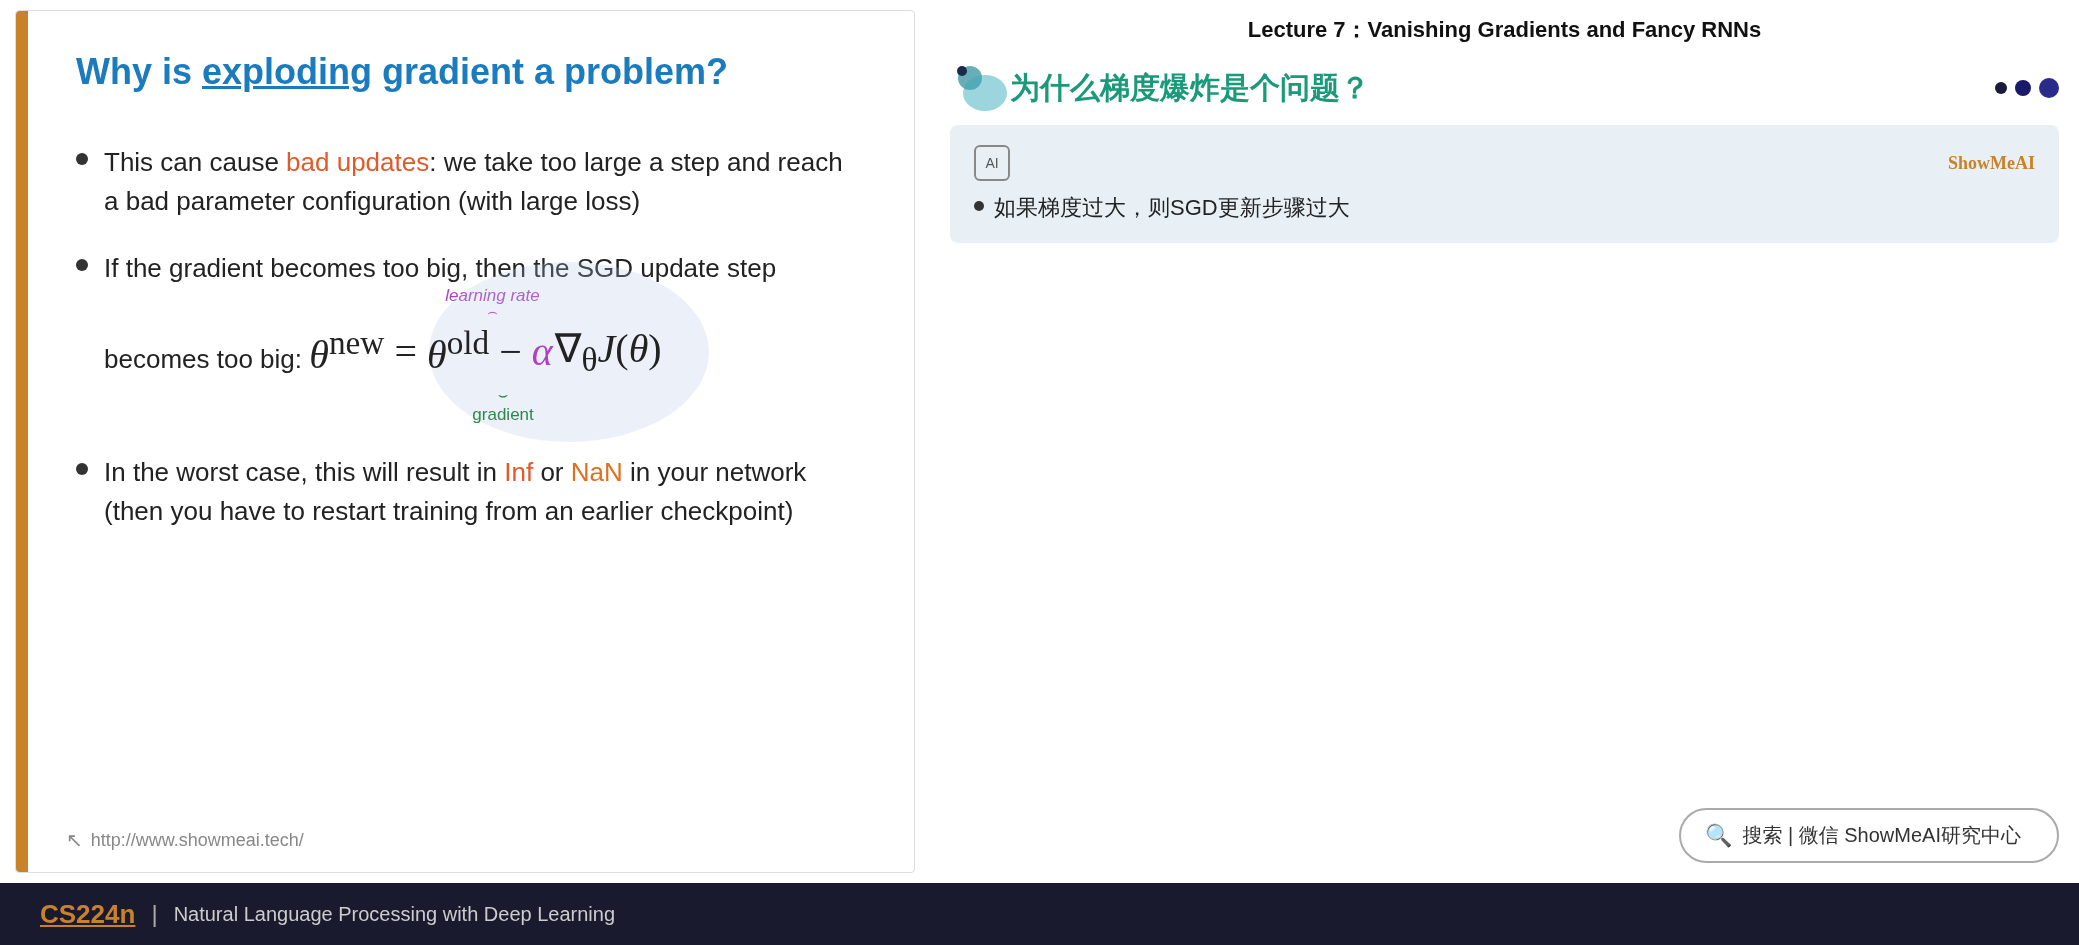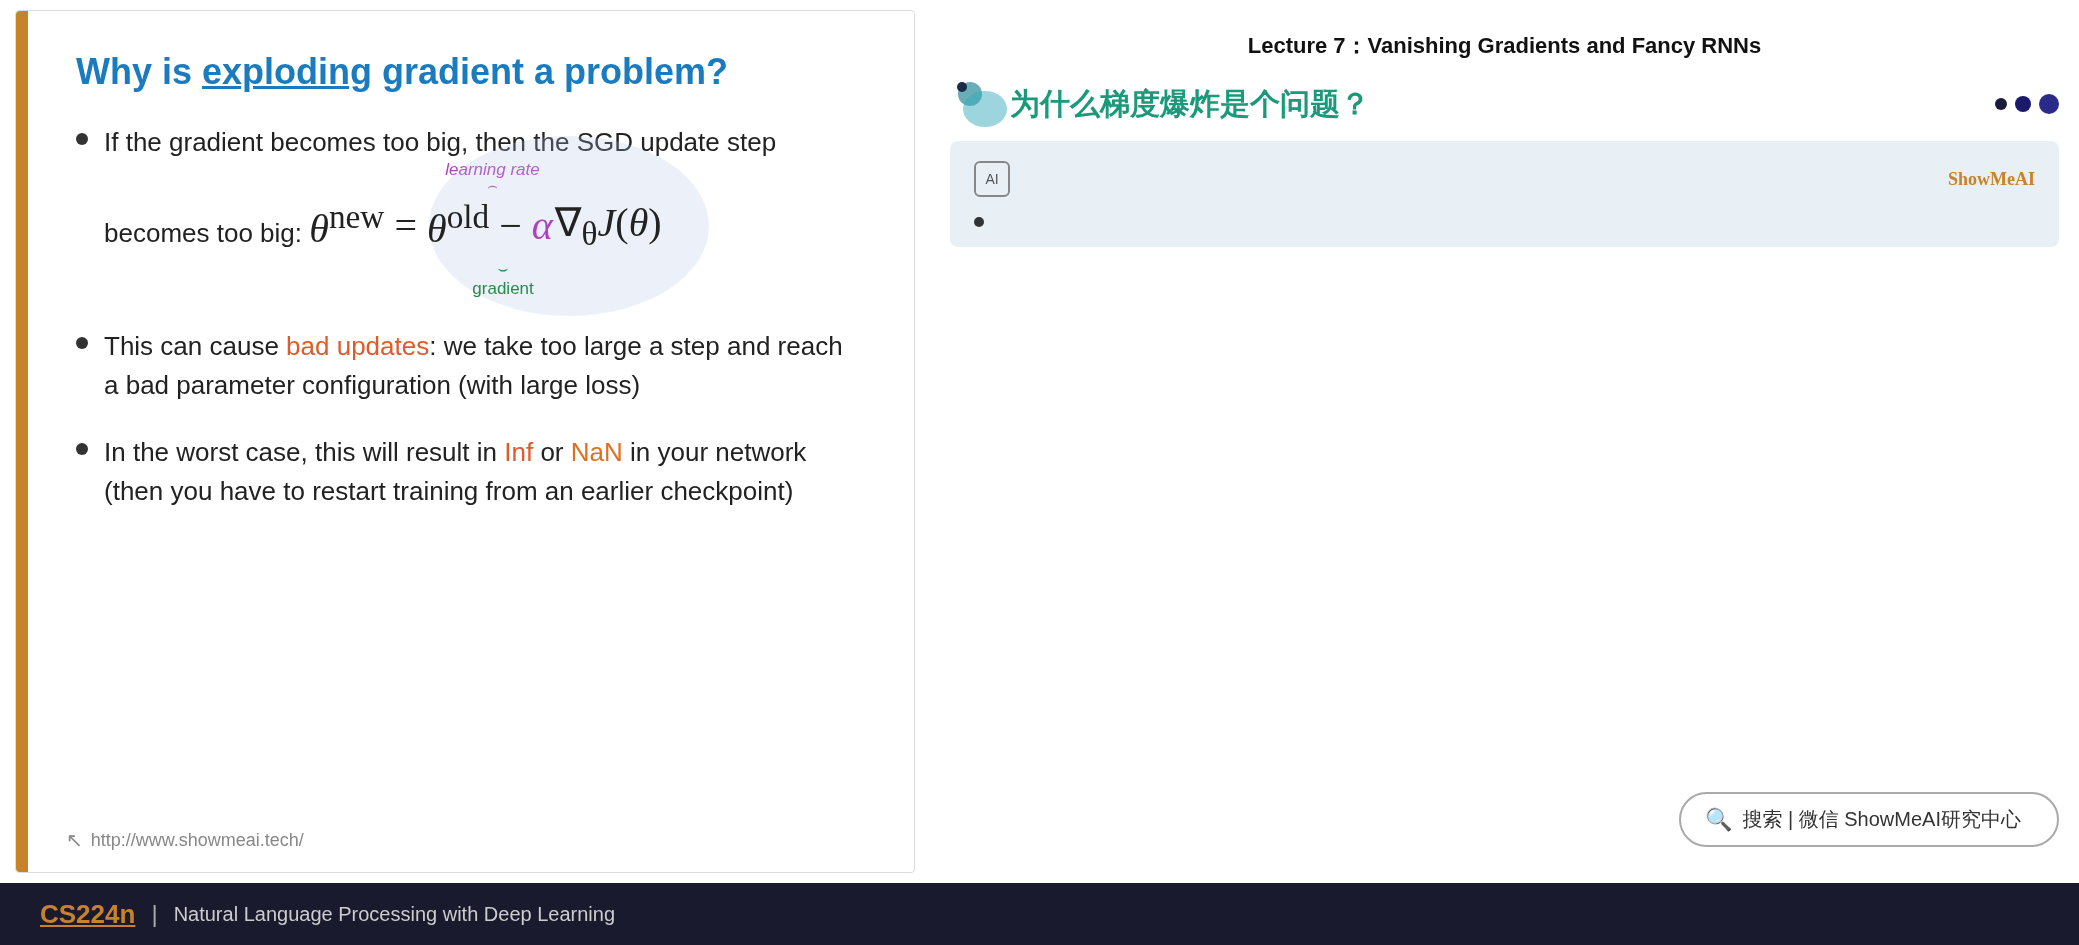--- a/index.html
+++ b/index.html
@@ -110,21 +110,21 @@
     .cursor-icon {
       font-size: 20px;
       color: #888;
     }
 
     
     .right-panel {
       flex: 1;
       display: flex;
       flex-direction: column;
-      padding: 16px 20px;
+      padding: 0 20px;
     }
 
     .lecture-title {
       font-size: 22px;
       font-weight: bold;
       color: #111;
       text-align: center;
       padding: 15px 0 10px;
     }
 
@@ -358,20 +358,27 @@
 <div class="main-content">
 
   <div class="slide-panel">
     <div class="slide-left-bar"></div>
 
     <h1 class="slide-title">
       <span>Why is </span><span class="underline">exploding</span><span> gradient a problem?</span>
     </h1>
 
     <ul class="slide-bullets">
+
+      <li style="margin-top: 20px;">
+        <span class="bullet-dot"></span>
+        <span class="bullet-text">
+          <span>This can cause </span><span class="text-red">bad updates</span><span>: we take too large a step and reach a bad parameter configuration (with large loss)</span>
+        </span>
+      </li>
 
       <li>
         <span class="bullet-dot"></span>
         <span class="bullet-text">
           <span>If the gradient becomes too big, then the SGD update step becomes too big:</span>
           
           <div class="formula-wrapper">
             <span class="lr-label-top">learning rate</span>
             <span class="lr-curly-top">⌢</span>
             <div class="formula-bg"></div>
@@ -382,27 +389,20 @@
               <span style="margin: 0 10px;">−</span>
               <span style="color:#b040c0; font-style: italic;"><i>α</i></span>
               <span style="margin-left:2px;">∇<sub>θ</sub><i>J</i>(<i>θ</i>)</span>
             </div>
             <span class="gradient-curly-bottom">⌣</span>
             <span class="gradient-label-bottom">gradient</span>
           </div>
         </span>
       </li>
 
-      <li style="margin-top: 20px;">
-        <span class="bullet-dot"></span>
-        <span class="bullet-text">
-          <span>This can cause </span><span class="text-red">bad updates</span><span>: we take too large a step and reach a bad parameter configuration (with large loss)</span>
-        </span>
-      </li>
-
       <li style="margin-top: 24px; justify-content: center;">
         <span class="bullet-dot"></span>
         <span class="bullet-text">
           <span>In the worst case, this will result in </span><span class="text-red">Inf</span><span> or </span><span class="text-orange">NaN</span><span> in your network (then you have to restart training from an earlier checkpoint)</span>
         </span>
       </li>
     </ul>
 
     <div class="slide-url">
       <span class="cursor-icon">↖</span>
@@ -431,20 +431,21 @@
 
     <div class="translation-card">
       <div class="card-header">
         <div class="ai-icon">
           <span>AI</span>
         </div>
         <span class="showmeai-badge">ShowMeAI</span>
       </div>
       <div class="card-content">
         <span class="card-bullet"></span>
+        <span>如果梯度过大，则SGD更新步骤过大</span>
       </div>
     </div>
 
     <div class="search-bar-container">
       <div class="search-bar">
         <span class="search-icon-svg">🔍</span>
         <span>搜索 | 微信 ShowMeAI研究中心</span>
       </div>
     </div>
   </div>

